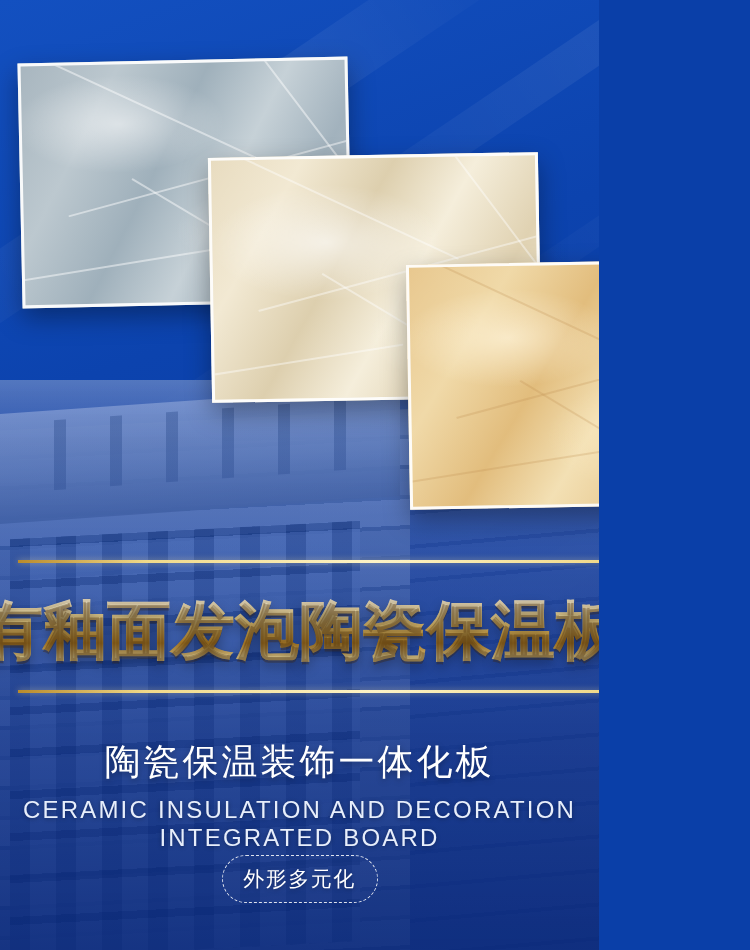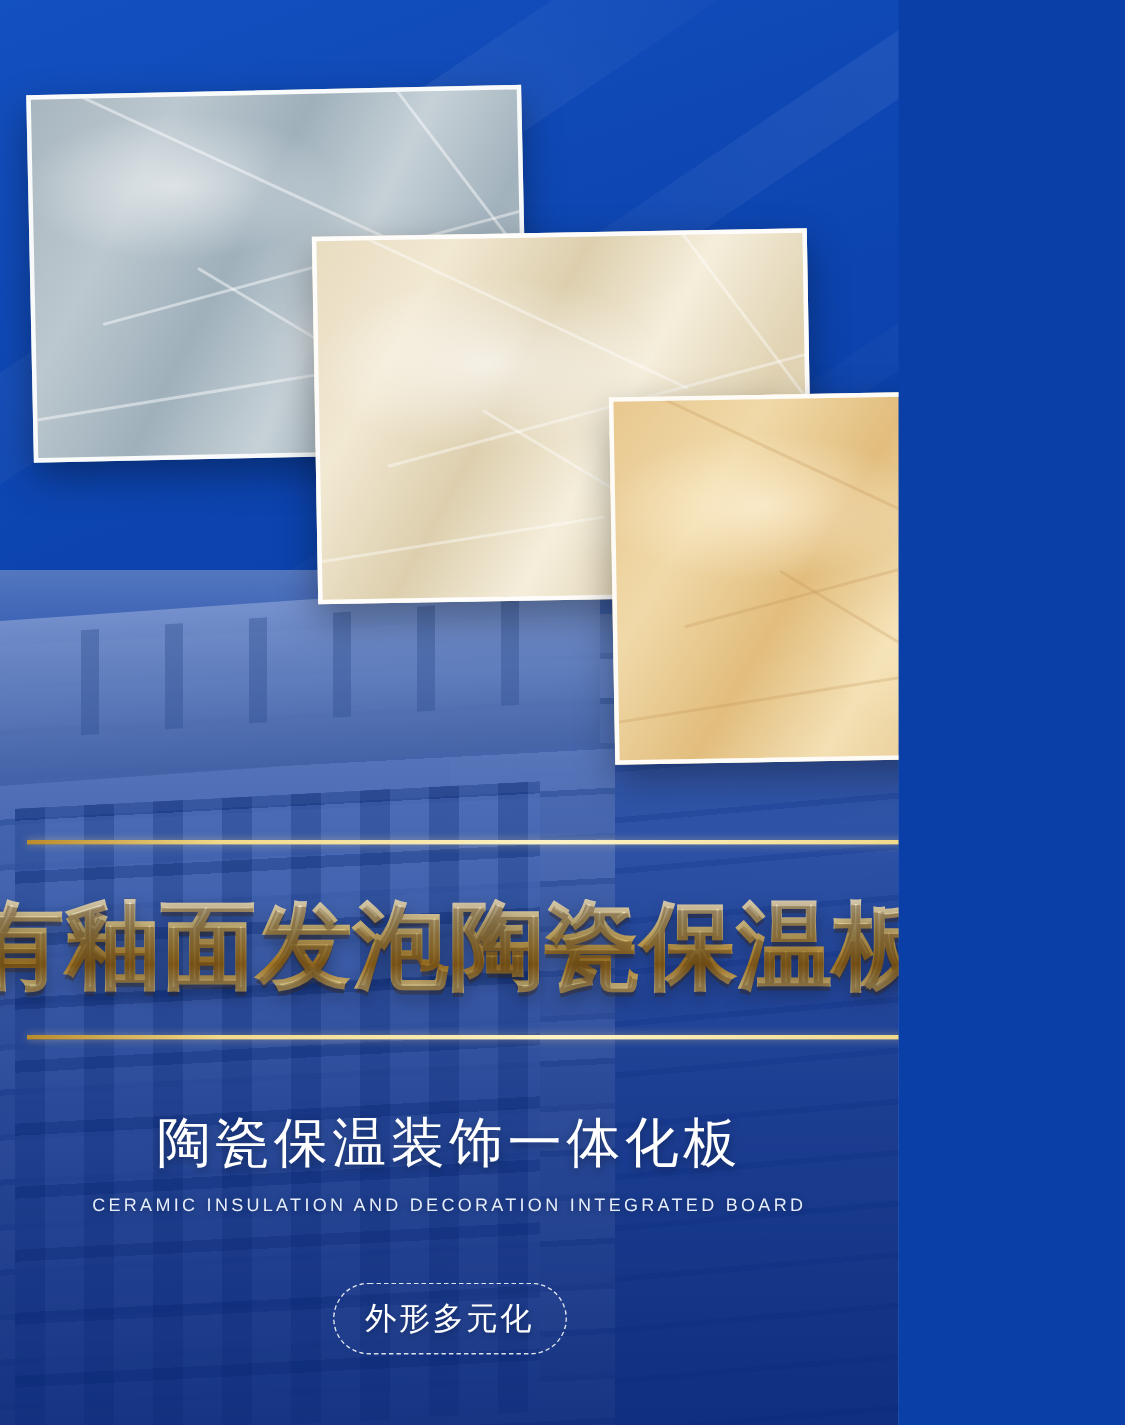--- a/index.html
+++ b/index.html
@@ -257,21 +257,21 @@
     text-shadow: 0 2px 6px rgba(0,0,0,0.35);
   }
   .sub-en {
     position: absolute;
     left: 0;
     right: 0;
     top: 796px;
     text-align: center;
     color: #e7eefb;
     font-family: "Liberation Sans", sans-serif;
-    font-size: 12px;
+    font-size: 24px;
     letter-spacing: 2.2px;
     text-shadow: 0 1px 4px rgba(0,0,0,0.35);
   }
 
   
   .pills {
     position: absolute;
     left: 0;
     right: 0;
     top: 855px;

